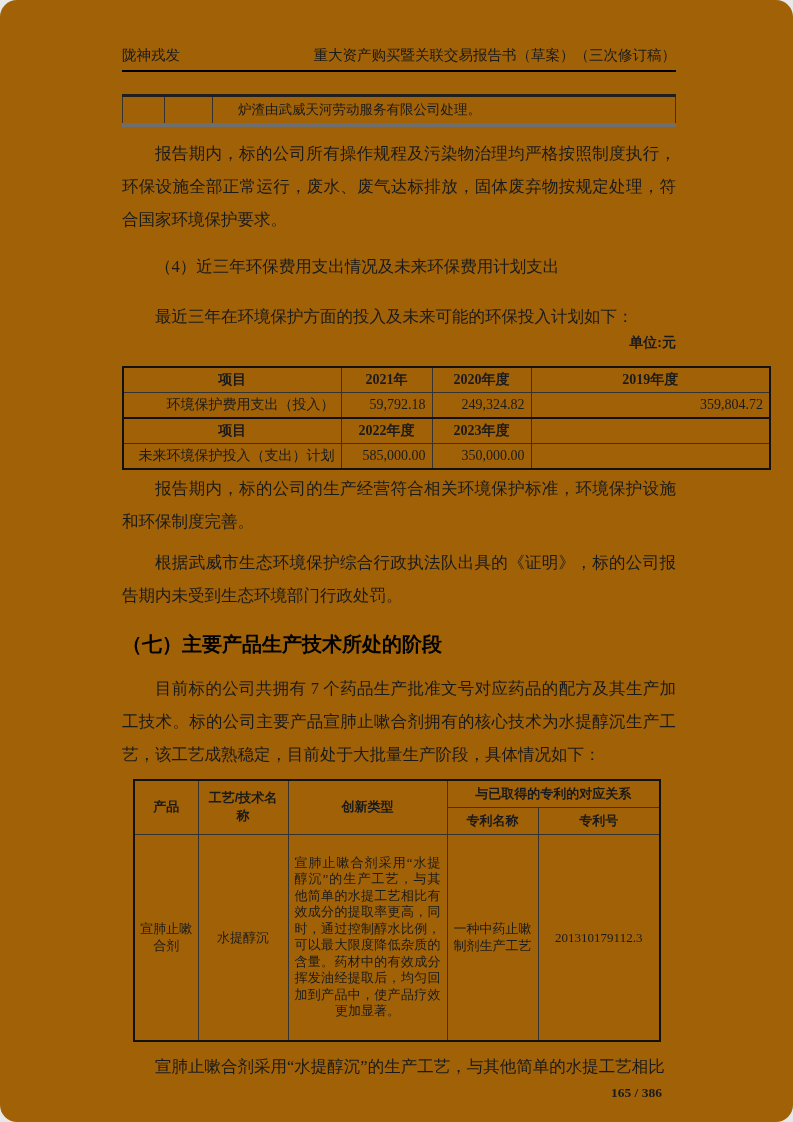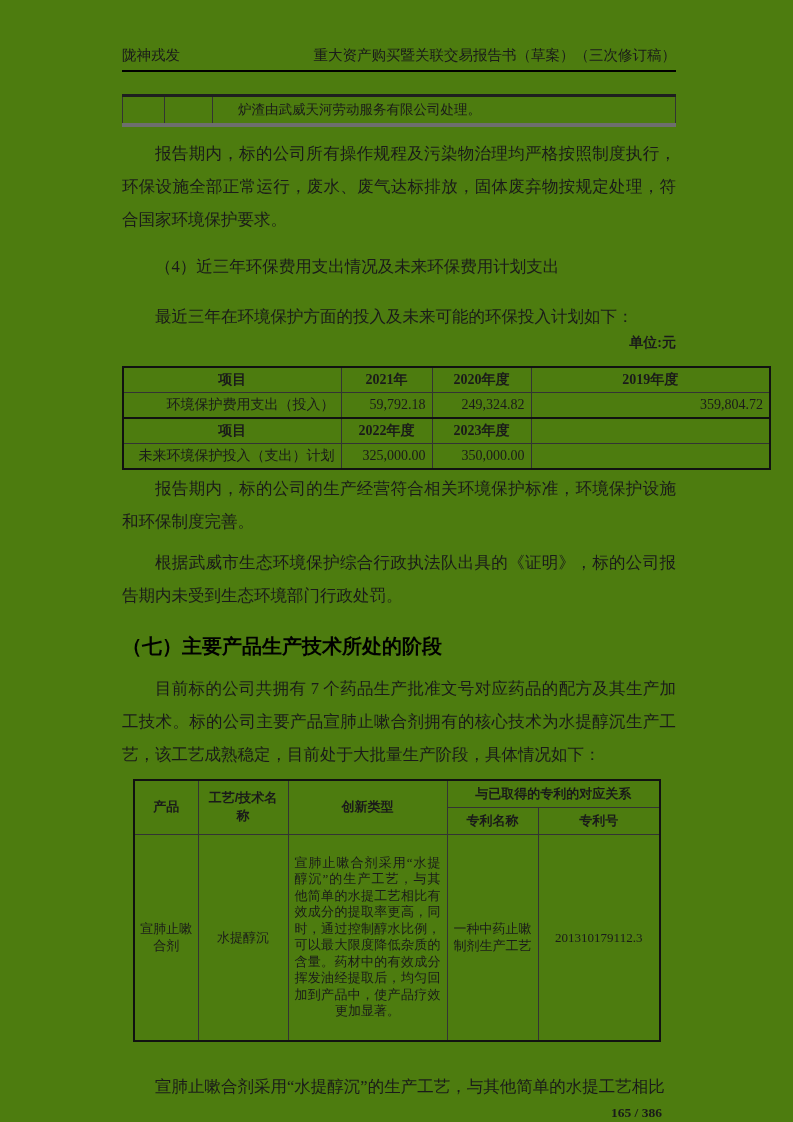--- a/index.html
+++ b/index.html
@@ -1,25 +1,26 @@
 <!DOCTYPE html>
 <html><head>
 <meta charset="utf-8">
 <style>
   html,body{margin:0;padding:0;background:#e8e8e8;}
   .page{
     position:relative;
     width:793px;height:1122px;
     margin:0 auto;
-    background:#4d7c0f;
+    background:#a16207;
     box-sizing:border-box;
     padding:46px 117px 0 122px;
     overflow:hidden;
     font-family:"Liberation Serif","DejaVu Serif",serif;
     color:#1a1a1a;
+    border-radius:17px;
   }
   
   .doc-header{
     display:flex;justify-content:space-between;align-items:flex-end;
     font-size:14.5px;line-height:19px;
     padding-bottom:5px;border-bottom:2px solid #000;
   }
   
   .tf{
     margin-top:22px;width:554px;table-layout:fixed;
@@ -52,40 +53,40 @@
   .t1 .hd{font-weight:bold;text-align:center;}
   .t1 .item{text-align:right;}
   .t1 .num{text-align:right;}
   .t1 tr.mid td{border-top:2px solid #111;}
   .h5{margin-top:13px;}
   .p3{margin-top:2px;}
   .p4{margin-top:8px;}
   
   .sec7{
     margin-top:20px;
-    font-family:Liberation Serif, serif;
+    font-family:Liberation Mono, monospace;
     font-weight:bold;font-size:20px;line-height:28px;color:#000;
   }
   .p5{margin-top:12px;}
   
   .t2{
     margin:8px 0 0 11px;width:528px;table-layout:fixed;border-collapse:collapse;
     font-size:13px;border:2px solid #111;
   }
   .t2 td{border:1px solid #333;vertical-align:middle;padding:2px 5px;}
   .t2 .th{
     font-family:"Liberation Sans","DejaVu Sans",sans-serif;
     font-weight:bold;text-align:center;height:22px;
   }
   .t2 .c{text-align:center;line-height:17px;}
   .t2 .innov{
     text-align:justify;text-align-last:center;
     line-height:16.5px;padding:20px 6px;
   }
-  .p6{margin-top:28px;}
+  .p6{margin-top:8px;}
   .page-num{
     font-size:13.5px;font-weight:bold;text-align:right;
     margin-top:1px;padding-right:14px;line-height:18px;
   }
 </style>
 </head>
 <body>
 
 <div class="page">
 
@@ -138,21 +139,21 @@
       <td class="num">359,804.72</td>
     </tr>
     <tr class="mid">
       <td class="hd">项目</td>
       <td class="hd">2022年度</td>
       <td class="hd">2023年度</td>
       <td class="hd"></td>
     </tr>
     <tr>
       <td class="item">未来环境保护投入（支出）计划</td>
-      <td class="num">325,000.00</td>
+      <td class="num">585,000.00</td>
       <td class="num">350,000.00</td>
       <td class="num"></td>
     </tr>
   </tbody>
     </table>
 
 
   <p class="para p3">报告期内，标的公司的生产经营符合相关环境保护标准，环境保护设施和环保制度完善。</p>
   <p class="para p4">根据武威市生态环境保护综合行政执法队出具的《证明》，标的公司报告期内未受到生态环境部门行政处罚。</p>
 

